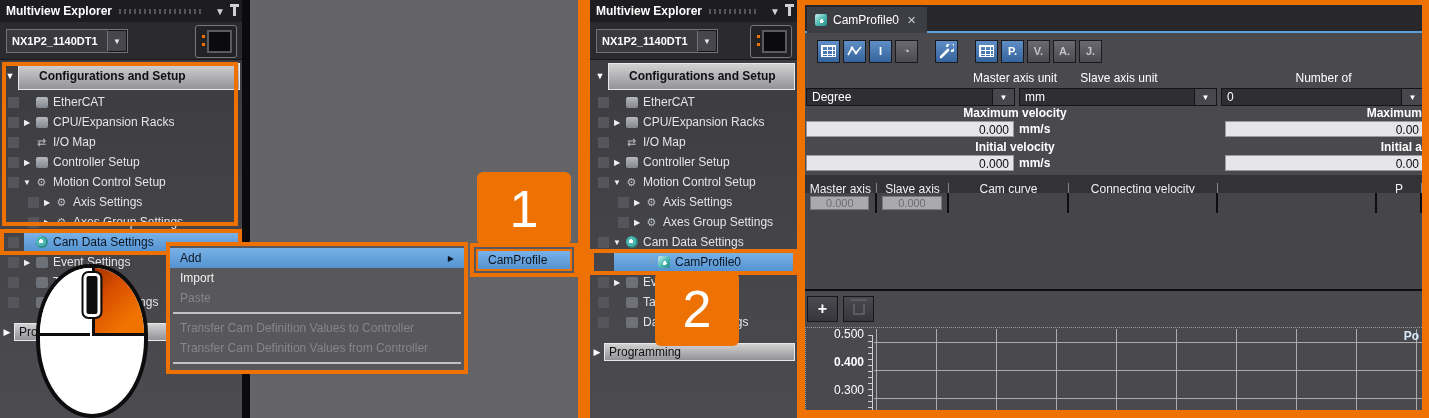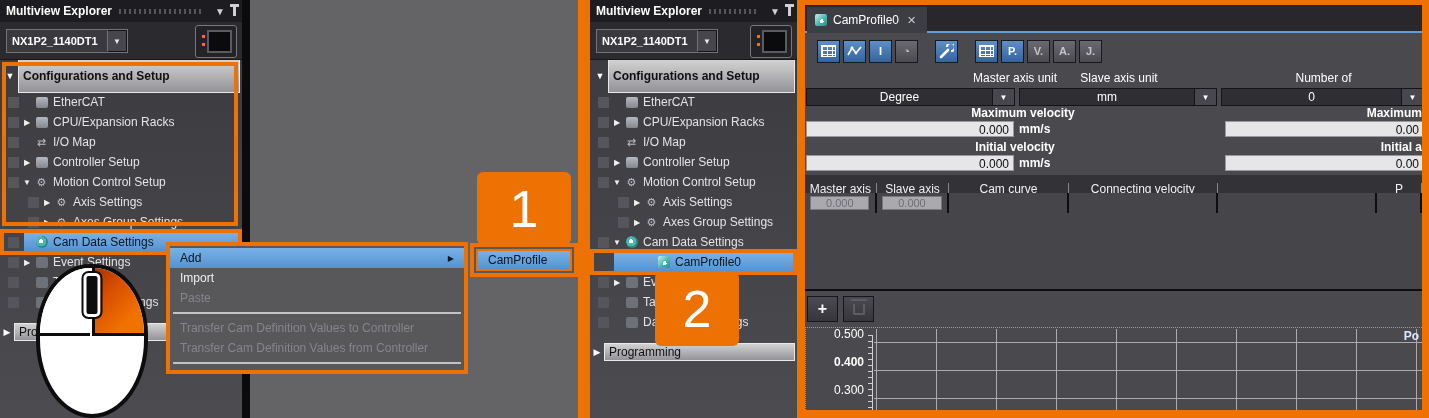--- a/index.html
+++ b/index.html
@@ -30,21 +30,21 @@
   .exp-device{height:38px;background:#2b2b2f;border-bottom:1px solid #18181b;position:relative;}
   .dev-select{position:absolute;left:6px;top:7px;width:122px;height:24px;background:#39393e;border:1px solid #73737a;display:flex;align-items:center;color:#fff;font-weight:bold;}
   .dev-select .lbl{flex:1;padding-left:5px;font-size:11px;white-space:nowrap;}
   .dev-select .dd{width:20px;height:100%;background:#46464c;border-left:1px solid #73737a;display:flex;align-items:center;justify-content:center;font-size:8px;color:#e8e8e8;}
   .dev-icon{position:absolute;right:5px;top:3px;width:42px;height:33px;background:#232327;border:1px solid #77777c;border-radius:3px;}
   .dev-icon .scr{position:absolute;right:4px;top:4px;width:25px;height:23px;background:#0b0b0d;border:2px solid #5a5a5f;}
   .dev-icon .leds{position:absolute;left:6px;top:9px;width:3px;height:15px;background:repeating-linear-gradient(#f07300 0 3px,transparent 3px 8px);}
 
   .root-row{display:flex;align-items:center;height:20px;margin:6px 2px 0 2px;}
   .root-row .arr{width:16px;text-align:center;color:#fff;font-size:9px;}
-  .root-bar{flex:1;height:34px;background:linear-gradient(#d2d2d2,#939398);border:1px solid #e9e9e9;color:#101012;font-weight:bold;display:flex;align-items:center;padding-left:4px;}
+  .root-bar{flex:1;height:27px;background:linear-gradient(#d2d2d2,#939398);border:1px solid #e9e9e9;color:#101012;font-weight:bold;display:flex;align-items:center;padding-left:20px;}
 
   .tree{margin-top:6px;}
   .trow{display:flex;align-items:center;height:20px;white-space:nowrap;position:relative;}
   .trow .cb{width:11px;height:11px;background:#55555b;margin-left:8px;flex:0 0 auto;}
   .trow .arr{width:16px;text-align:center;font-size:8px;color:#f0f0f0;flex:0 0 auto;}
   .trow .con{width:12px;text-align:center;font-size:10px;color:#9a9aa0;flex:0 0 auto;}
   .trow .ic{width:13px;height:12px;margin-right:5px;flex:0 0 auto;display:inline-flex;align-items:center;justify-content:center;font-size:11px;color:#b9bdc3;}
   .trow .tlabel{color:#e4e4e8;}
   .trow.ind2{padding-left:20px;}
   .trow.sel .hl{position:absolute;left:24px;right:2px;top:1px;bottom:1px;background:linear-gradient(#79b1e7,#5493d1);z-index:0;}
@@ -89,21 +89,21 @@
   .tab{position:absolute;left:2px;top:2px;height:26px;min-width:120px;background:#3d3d44;display:flex;align-items:center;padding:0 8px;gap:6px;color:#fff;}
   .tab .x{color:#c9c9ce;font-size:11px;margin-left:2px;}
   .toolbar{left:0;top:30px;right:0;height:32px;display:flex;align-items:center;padding-left:12px;gap:3px;}
   .tb{width:23px;height:23px;border:1px solid #1a1a1e;display:flex;align-items:center;justify-content:center;color:#fff;font-weight:bold;font-size:11px;}
   .tb.on{background:linear-gradient(#5f8fc6,#35639c);}
   .tb.off{background:linear-gradient(#6a6a70,#4a4a50);color:#c3c3c8;}
   .tb .ico-grid{width:15px;height:12px;border:1px solid #fff;background-image:linear-gradient(#fff 1px,transparent 1px),linear-gradient(90deg,#fff 1px,transparent 1px);background-size:5px 4px;}
   .tb.gap{margin-left:14px;}
   .unit-label{top:66px;height:15px;color:#fff;font-weight:normal;text-align:center;}
   .dd{top:83px;height:18px;background:#2e2e33;border:1px solid #151518;display:flex;align-items:center;color:#fff;}
-  .dd .val{flex:1;white-space:nowrap;text-align:center;}
+  .dd .val{flex:1;padding-left:5px;white-space:nowrap;}
   .dd .btn{width:22px;height:100%;background:#47474d;border-left:1px solid #151518;display:flex;align-items:center;justify-content:center;font-size:8px;}
   .flabel{height:14px;color:#fff;font-weight:bold;text-align:center;}
   .field{height:16px;background:#e6e6e8;border:1px solid #9a9a9e;color:#0c0c0e;text-align:right;padding:1px 4px 0 0;}
   .funit{color:#fff;font-weight:bold;}
   .thead{left:0;top:170px;right:0;height:28px;background:#323237;display:flex;align-items:center;color:#f2f2f5;}
   .thead .hc{text-align:center;border-right:1px solid #84848a;height:12px;line-height:12px;overflow:hidden;white-space:nowrap;}
   .trowdata{left:0;top:188px;right:0;height:20px;background:#45454a;display:flex;}
   .tc{border-right:2px solid #0e0e10;display:flex;align-items:center;justify-content:center;}
   .cellfield{width:85%;height:14px;background:#a9a9ae;border:1px solid #77777c;color:#6f6f74;text-align:center;font-size:11px;line-height:13px;}
   .tbody-empty{left:0;top:208px;right:0;height:78px;background:#45454a;border-bottom:2px solid #0e0e10;}
@@ -402,21 +402,21 @@
     </div>
     <div class="ed dd" style="left:214px;width:198px;">
       <span class="val">mm</span>
       <span class="btn">▼</span>
     </div>
     <div class="ed dd" style="left:416px;right:-2px;">
       <span class="val">0</span>
       <span class="btn">▼</span>
     </div>
 
-    <div class="ed flabel" style="left:8px;top:101px;width:420px;">Maximum velocity</div>
+    <div class="ed flabel" style="left:0;top:101px;width:420px;">Maximum velocity</div>
     <div class="ed flabel" style="left:420px;top:101px;right:0;text-align:right;">Maximum</div>
     <div class="ed field" style="left:1px;top:116px;width:208px;">0.000</div>
     <div class="ed funit" style="left:214px;top:117px;">mm/s</div>
     <div class="ed field" style="left:420px;top:116px;right:-2px;">0.00</div>
 
     <div class="ed flabel" style="left:0;top:135px;width:420px;">Initial velocity</div>
     <div class="ed flabel" style="left:420px;top:135px;right:0;text-align:right;">Initial a</div>
     <div class="ed field" style="left:1px;top:150px;width:208px;">0.000</div>
     <div class="ed funit" style="left:214px;top:151px;">mm/s</div>
     <div class="ed field" style="left:420px;top:150px;right:-2px;">0.00</div>

